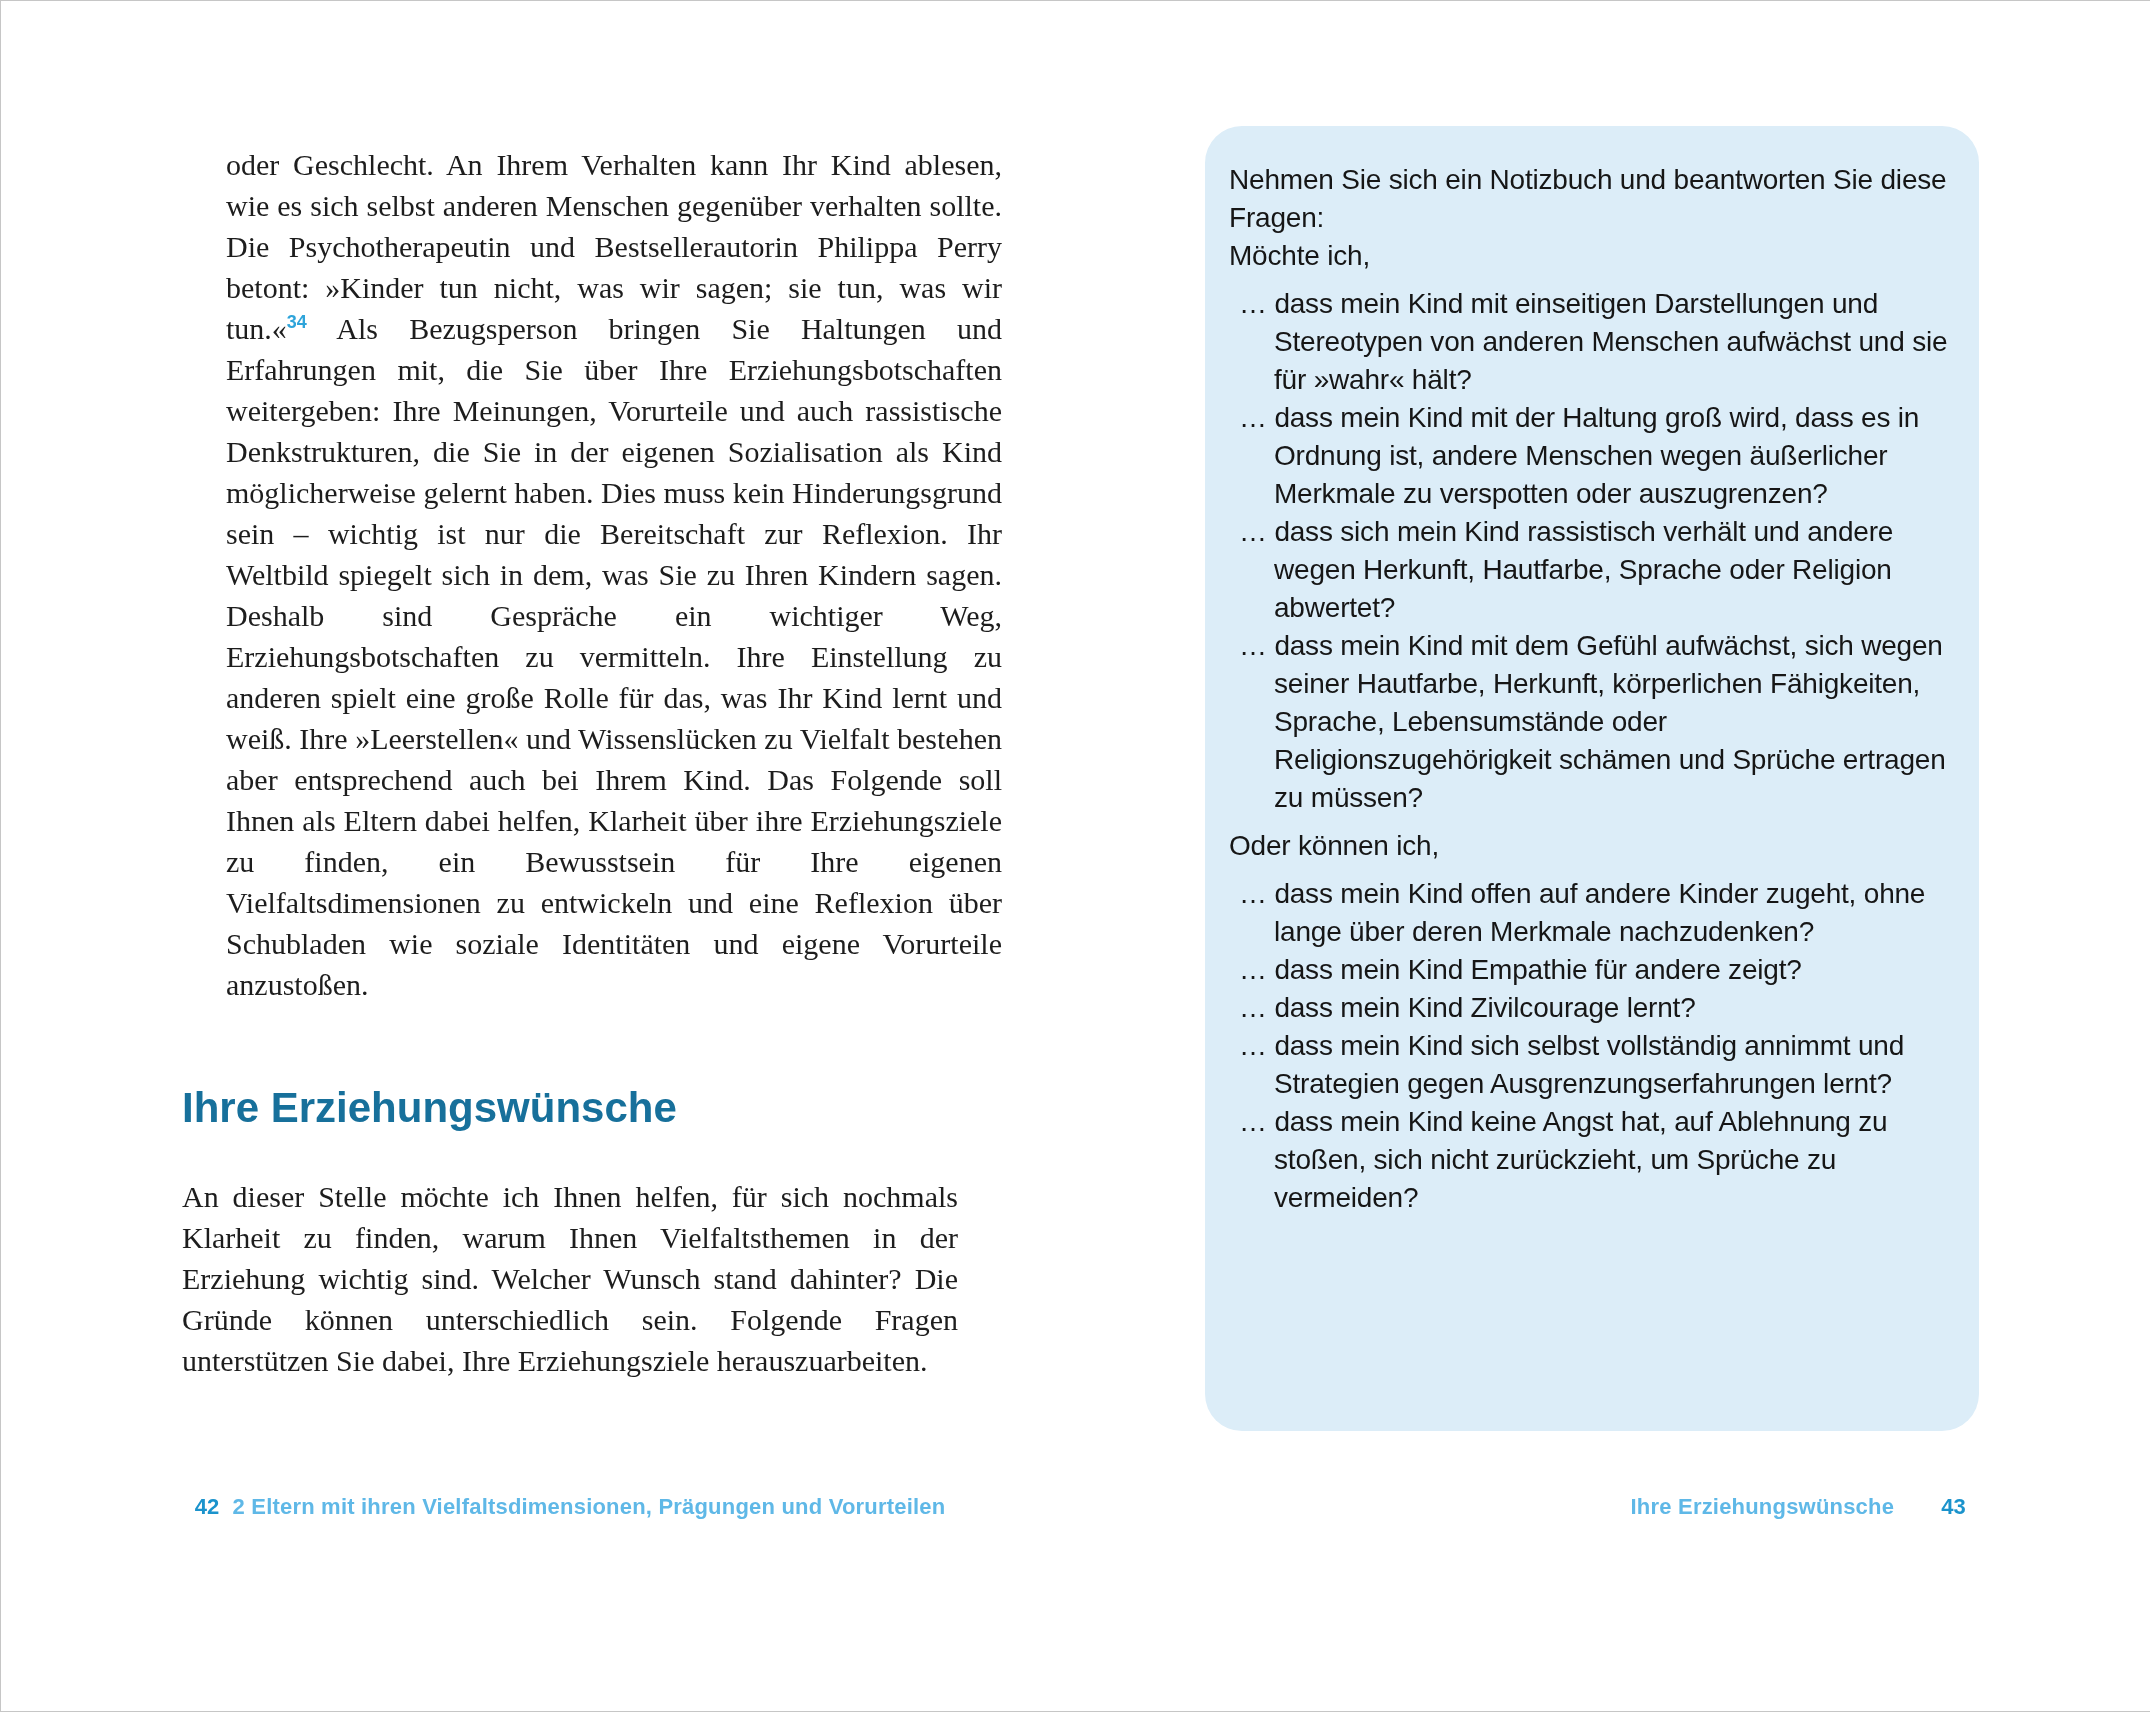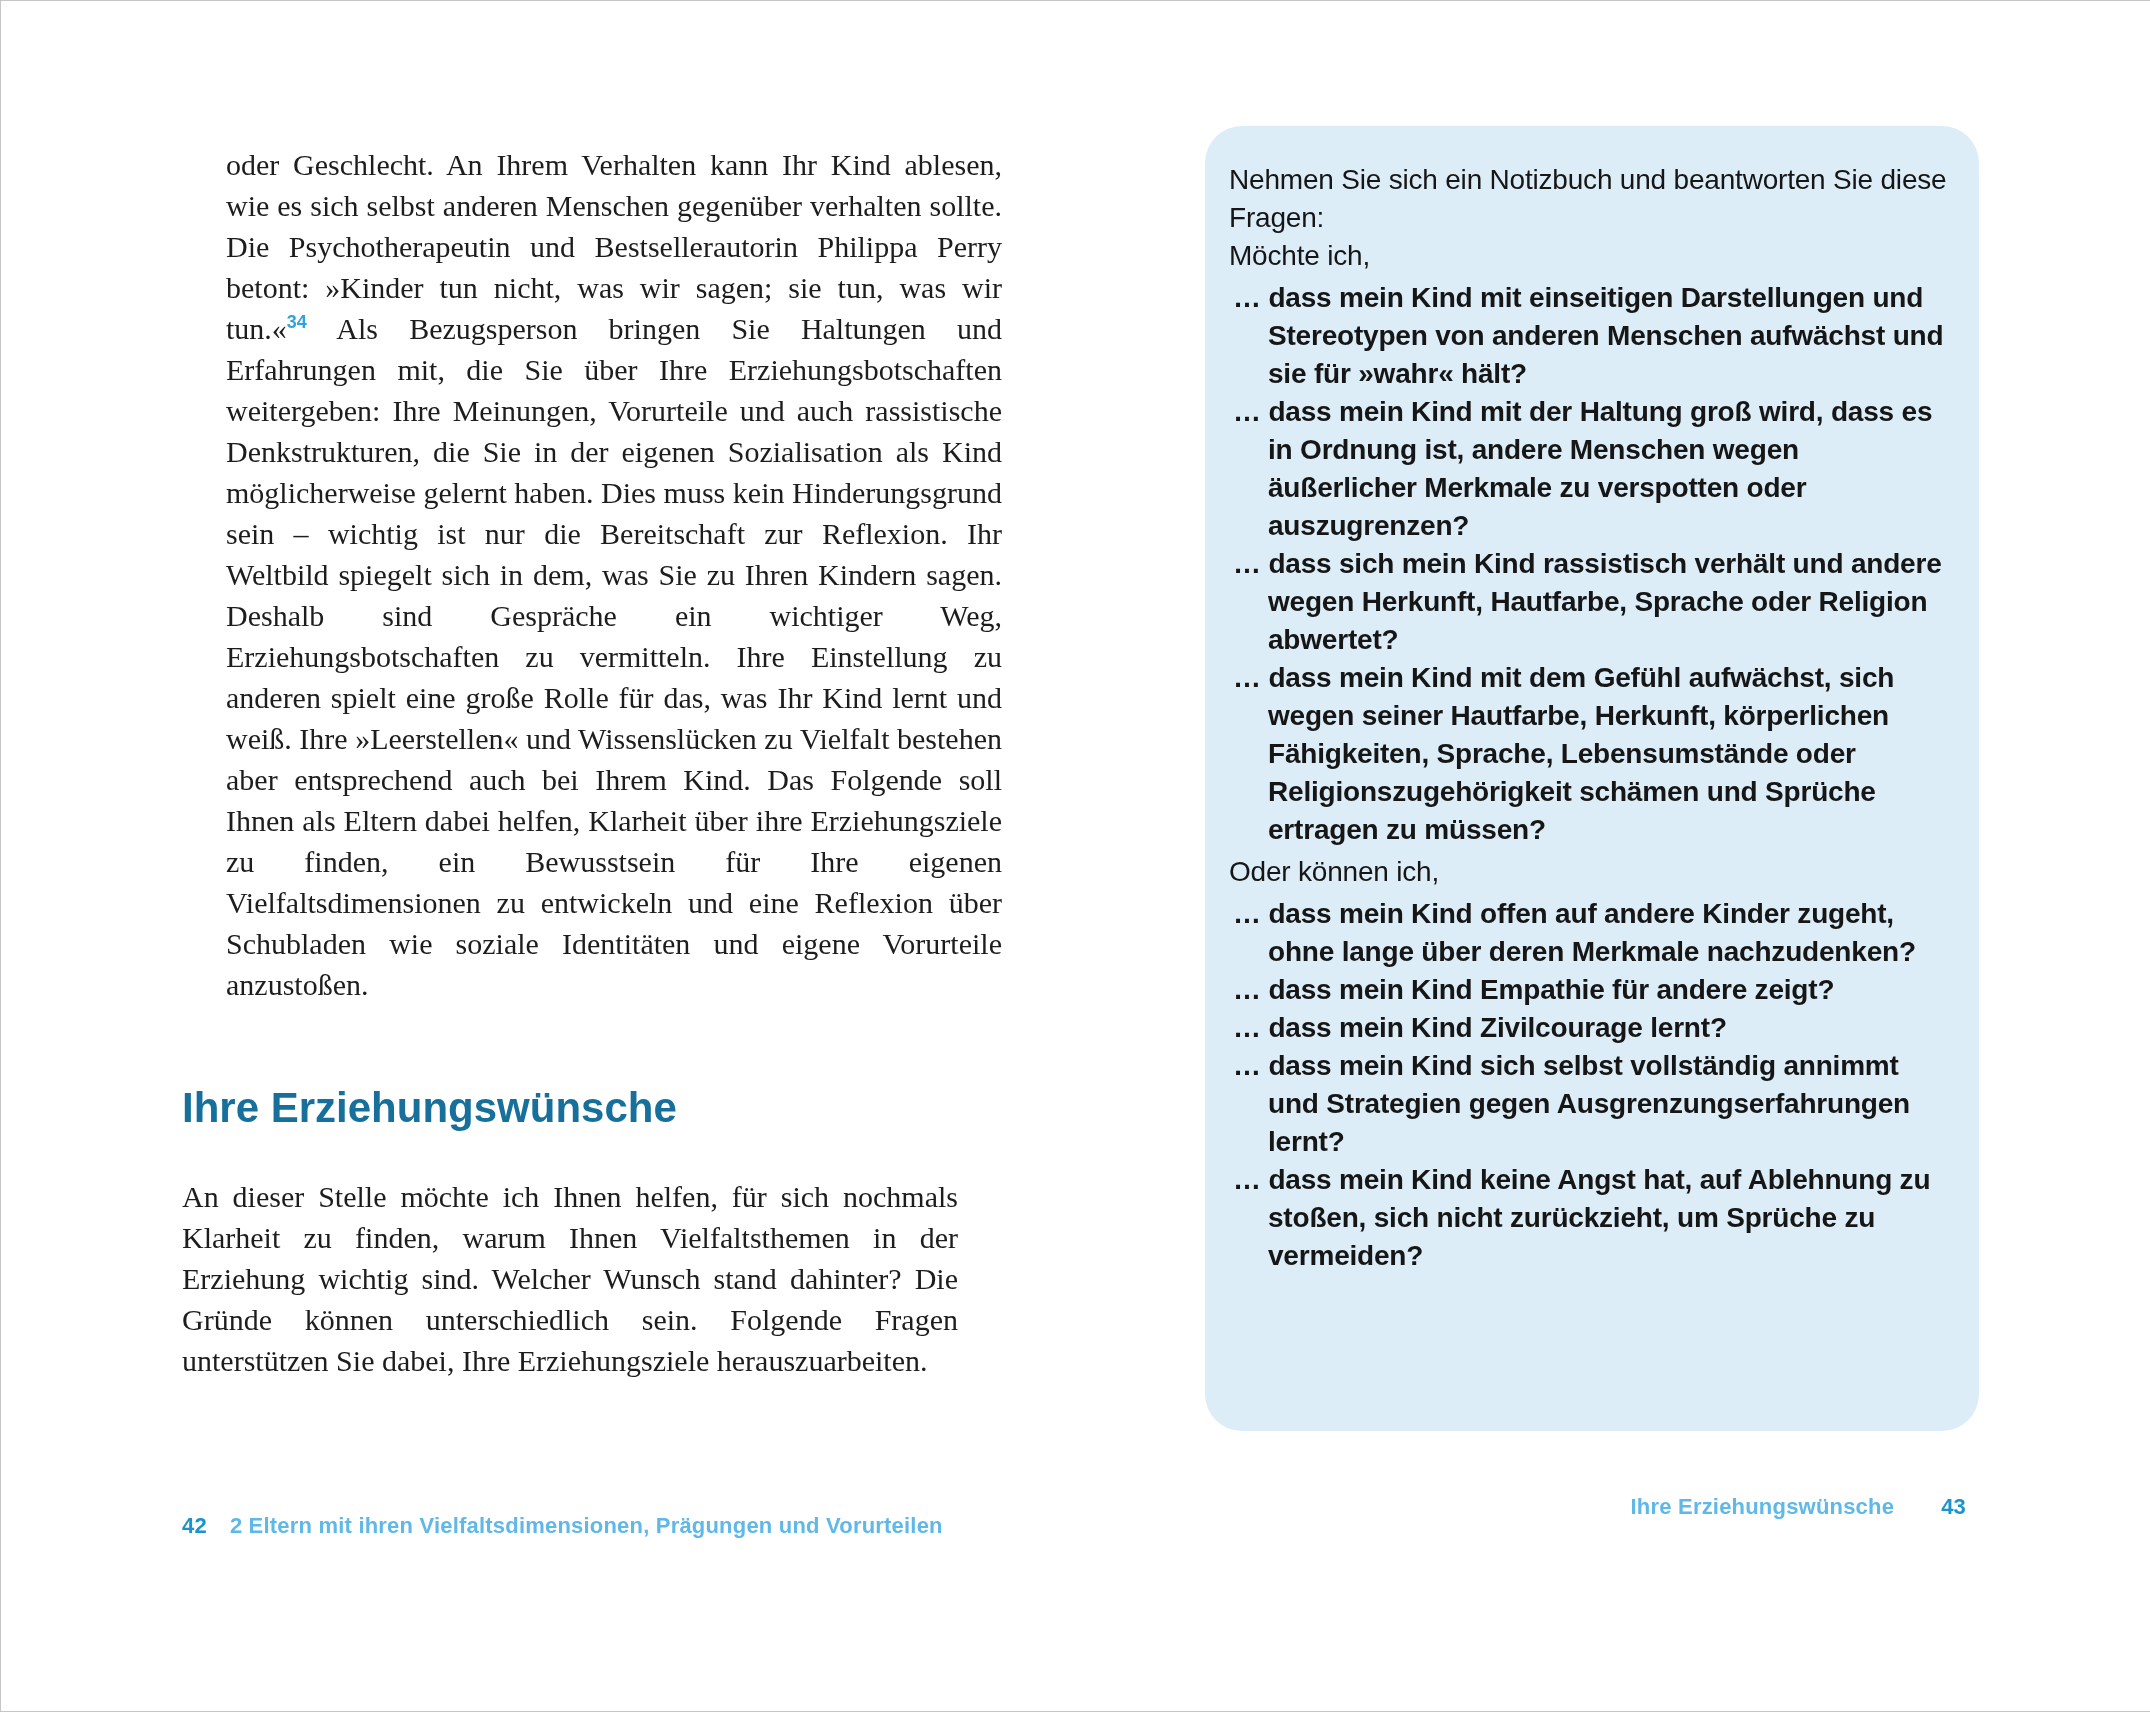--- a/index.html
+++ b/index.html
@@ -40,42 +40,42 @@
   }
 
   
   .footer {
     position:absolute; top:1492px;
     font-family:"Liberation Sans","DejaVu Sans",sans-serif;
     font-weight:700; font-size:22px; line-height:27px;
     letter-spacing:0.2px;
     display:flex; align-items:baseline;
   }
-  .footer-left  { left:181px;  width:776px; justify-content:flex-start; gap:23px;margin-top:19px; }
+  .footer-left  { left:181px;  width:776px; justify-content:center; gap:13px; }
   .footer-right { left:1196px; width:769px; justify-content:flex-end;   gap:47px; }
   .page-num     { color:var(--c-pagenum,#1b93cc); }
   .running-head { color:var(--c-running,#5fb8e7); }
 
   
   .info-box {
     position:absolute; left:1204px; top:125px;
     width:774px; min-height:1305px;
     box-sizing:border-box;
     background:var(--c-boxbg,#dcedf8);
     border-radius:37px;
     padding:35px 20px 35px 24px;
     font-family:"Liberation Sans","DejaVu Sans",sans-serif;
     font-size:28px; line-height:38px;
     letter-spacing:-0.2px;
     color:#161616;
   }
   .info-box p { margin:0; }
   .box-intro { margin:0; }
   .group-title { margin-top:38px; }
-  .qlist { margin:4px;font-weight:bold; }
+  .qlist { margin:10px; }
   .qitem {
     padding-left:35px; text-indent:-35px;
     margin:0;
   }
 
   [data-interactable="false"] { cursor:default; }
 </style>
 </head>
 <body>
 

